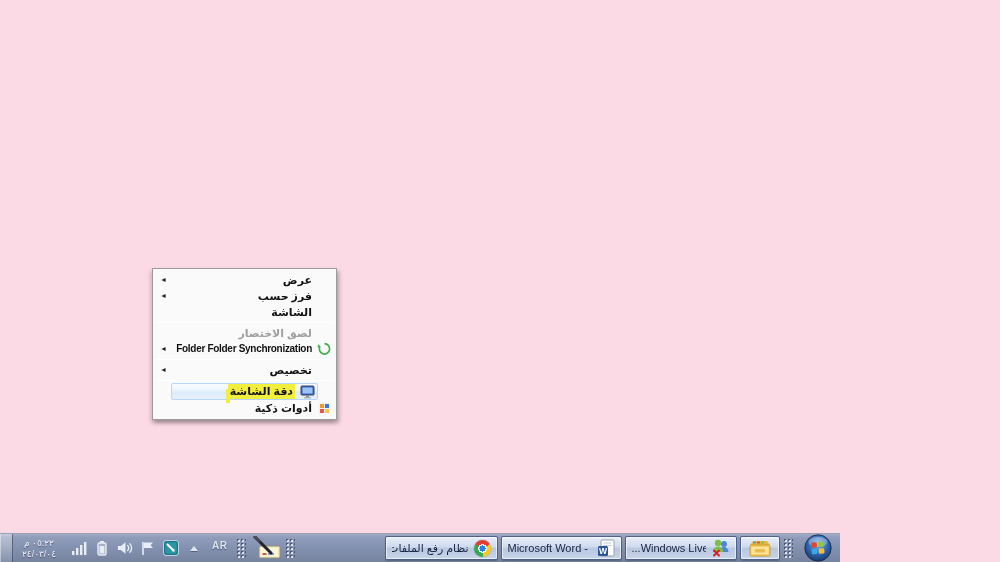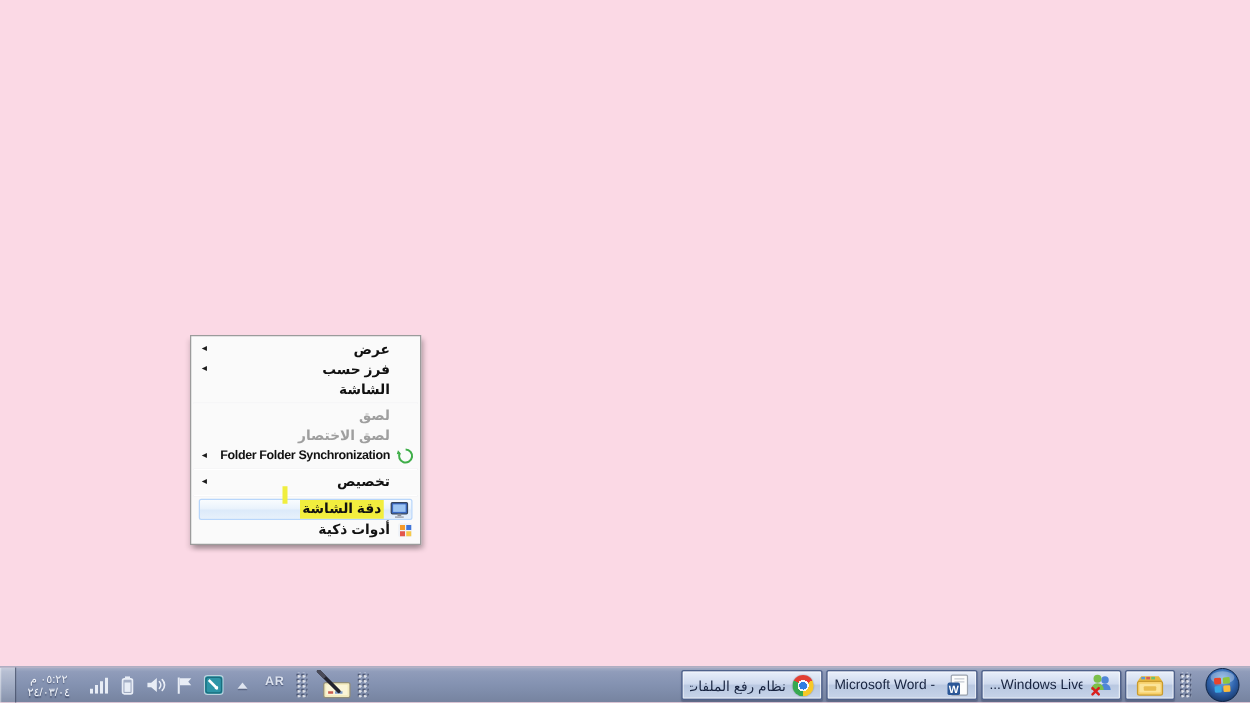--- a/index.html
+++ b/index.html
@@ -20,32 +20,32 @@
   .menu-item { position:relative; height:16px; line-height:16px; font-size:11px;
     font-weight:700; color:#111; text-align:right; padding:0 24px 0 1px;
     white-space:nowrap; }
   .menu-item.latin { font-weight:600; font-size:10px; letter-spacing:-0.3px; }
   .menu-item.disabled { color:#9f9f9f; }
   .mi-arrow { position:absolute; left:7px; top:0; font-size:7px; color:#1b1b1b;
     line-height:16px; font-weight:400; }
   .mi-icon { position:absolute; right:4px; top:1px; width:15px; height:14px; }
   .menu-sep { height:1px; background:#e0e0e3; border-bottom:1px solid #fff;
     margin:2px 2px 2px 2px; }
-  .menu-item.hovered { height:17px; line-height:15px; margin:0 6px; padding:0 22px 0 16px;
+  .menu-item.hovered { height:17px; line-height:15px; margin:0 18px; padding:0 22px 0 16px;
     background:linear-gradient(180deg,#f9fcfe 0%,#eaf3fc 45%,#dceafa 55%,#e7f1fb 100%);
     border:1px solid #b8d6fb; border-radius:2px; }
   .menu-item.hovered .mi-icon { right:2px; }
   .hl-yellow { background:#f2ee3e; padding:1px 2px 2px 2px; }
 
   
   .marker-tick { position:absolute; left:226px; top:389px; width:4px; height:14px;
     background:#f0ee3f; z-index:6; }
 
   
-  .taskbar { position:absolute; left:0; bottom:0; width:1000px; height:29px;
+  .taskbar { position:absolute; left:0; bottom:0; width:840px; height:29px;
     background:linear-gradient(180deg,#a5aec6 0%,#909cba 12%,#8593b2 45%,#7e8caa 70%,#76839f 100%);
     border-top:1px solid #97a0b6; display:flex; align-items:center; z-index:10; }
 
   .show-desktop { width:13px; height:29px; flex:none;
     background:linear-gradient(180deg,rgba(255,255,255,.38),rgba(255,255,255,.10));
     border-right:1px solid rgba(62,72,99,.75);
     box-shadow:inset 1px 0 0 rgba(255,255,255,.4); }
 
   .clock { flex:none; width:52px; text-align:center; direction:rtl;
     color:#f2f5fb; font-size:9px; line-height:11px; padding-top:1px;
@@ -108,23 +108,20 @@
     <span>فرز حسب</span>
     <span class="mi-arrow">◄</span>
   </div>
 
   <div class="menu-item">
     <span>الشاشة</span>
   </div>
 
   <div class="menu-sep"></div>
 
-  <div class="menu-item disabled">
-    <span>لصق</span>
-  </div>
 
   <div class="menu-item disabled">
     <span>لصق الاختصار</span>
   </div>
 
   <div class="menu-item latin">
     <span class="mi-icon">
       <svg width="15" height="14" viewBox="0 0 15 14">
         <path d="M7.5 1.6 a5.2 5.2 0 1 1 -4.6 2.7" fill="none" stroke="#3fae49" stroke-width="1.7"></path>
         <path d="M1.4 2.2 l2.2 2.6 -3.2 .6 z" fill="#3fae49"></path>

